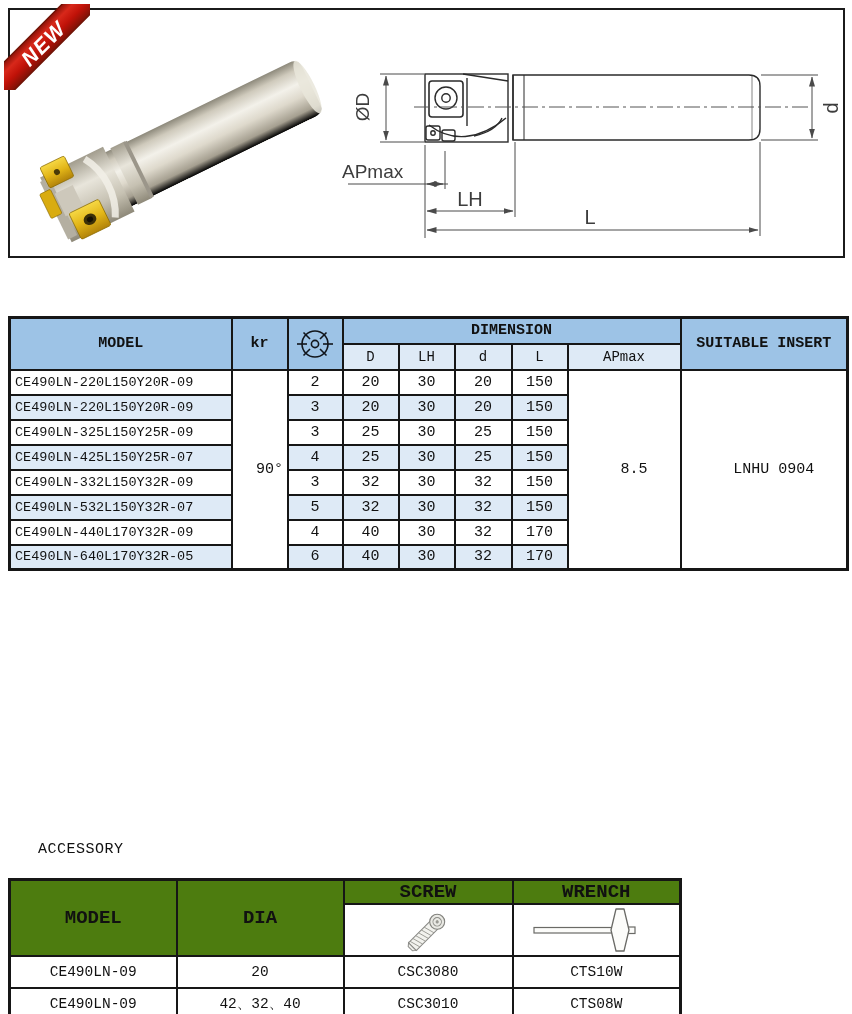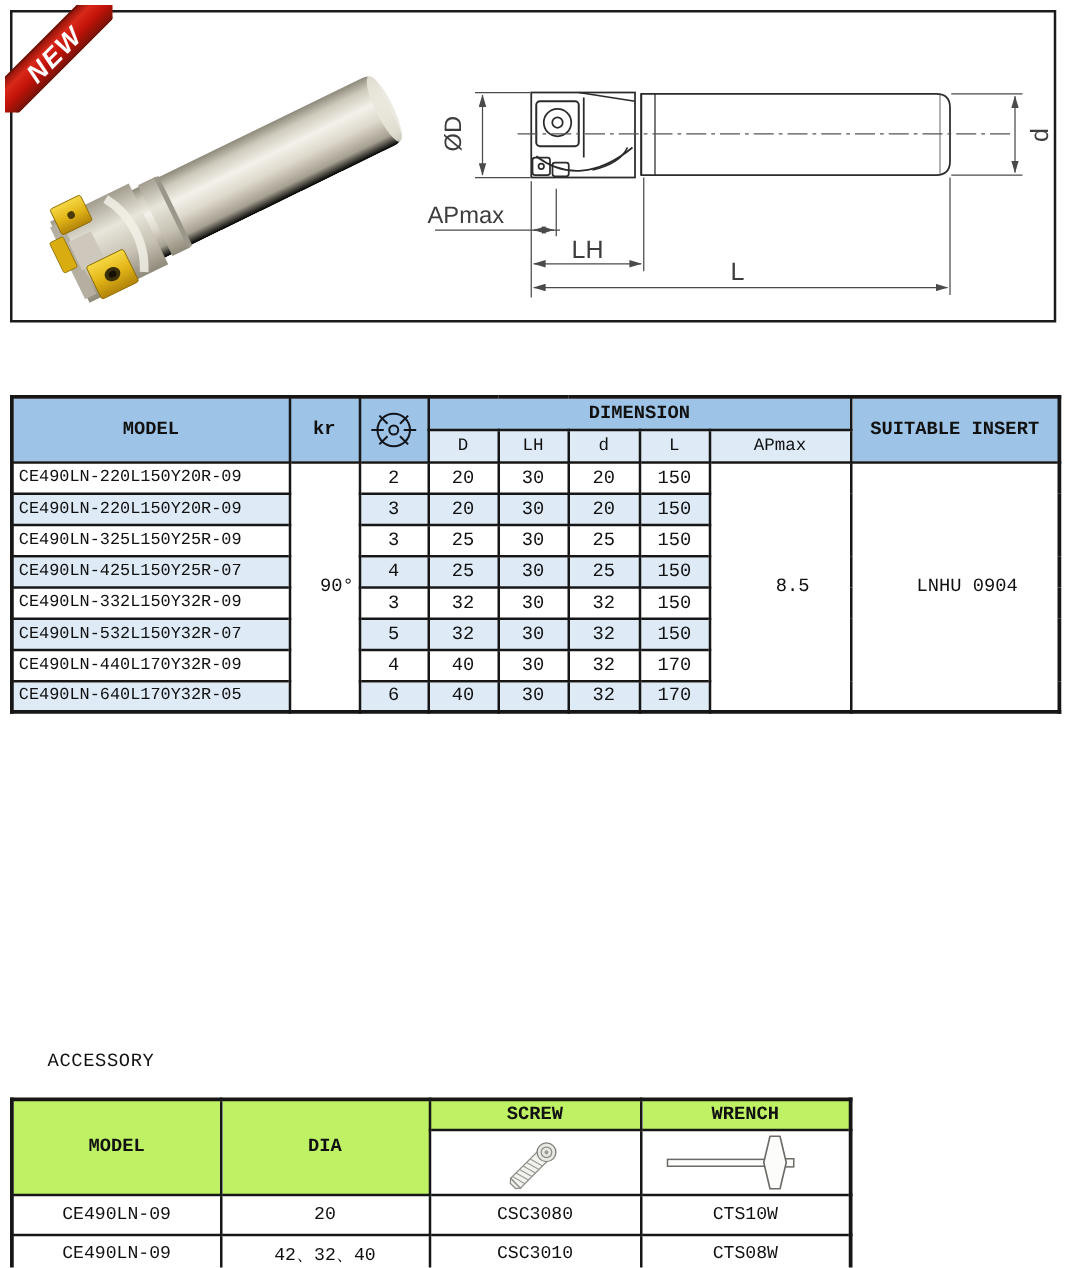--- a/index.html
+++ b/index.html
@@ -37,21 +37,21 @@
   .spec-table td.model-cell { text-align: left; padding-left: 4px; font-size: 13.5px; margin-top: 44px; }
   .spec-table tbody tr.stripe td { background: #DEEAF6; }
   .spec-table td.merged { background: #fff !important; padding-left: 20px; }
   .teeth-icon-svg { width: 40px; height: 40px; display: block; margin: 0 auto; }
 
   .acc-title {
     position: absolute; left: 9px; top: 841px;
     font-size: 15px; font-weight: 400; letter-spacing: 0.5px; margin-left: 29px;
   }
   .acc-table { left: 8px; top: 878px; width: 671px; border: 3px solid #161616; }
-  .acc-table th { background: #bef264; font-weight: 600; font-size: 15px; text-align: center; }
+  .acc-table th { background: #4d7c0f; font-weight: 600; font-size: 19px; text-align: center; }
   .acc-table tr.labels th { height: 24px; }
   .acc-table td.icon-cell { height: 52px; background: #fff; text-align: center; }
   .acc-table tbody td { height: 32px; text-align: center; font-size: 14.5px; background: #fff; }
   .acc-icon-svg { width: 160px; height: 48px; display: block; margin: 0 auto; }
 
   
   .dim-label { font-family: "Liberation Sans", "DejaVu Sans", sans-serif; fill: #3d3d3d; }
 </style>
 </head>
 <body>

